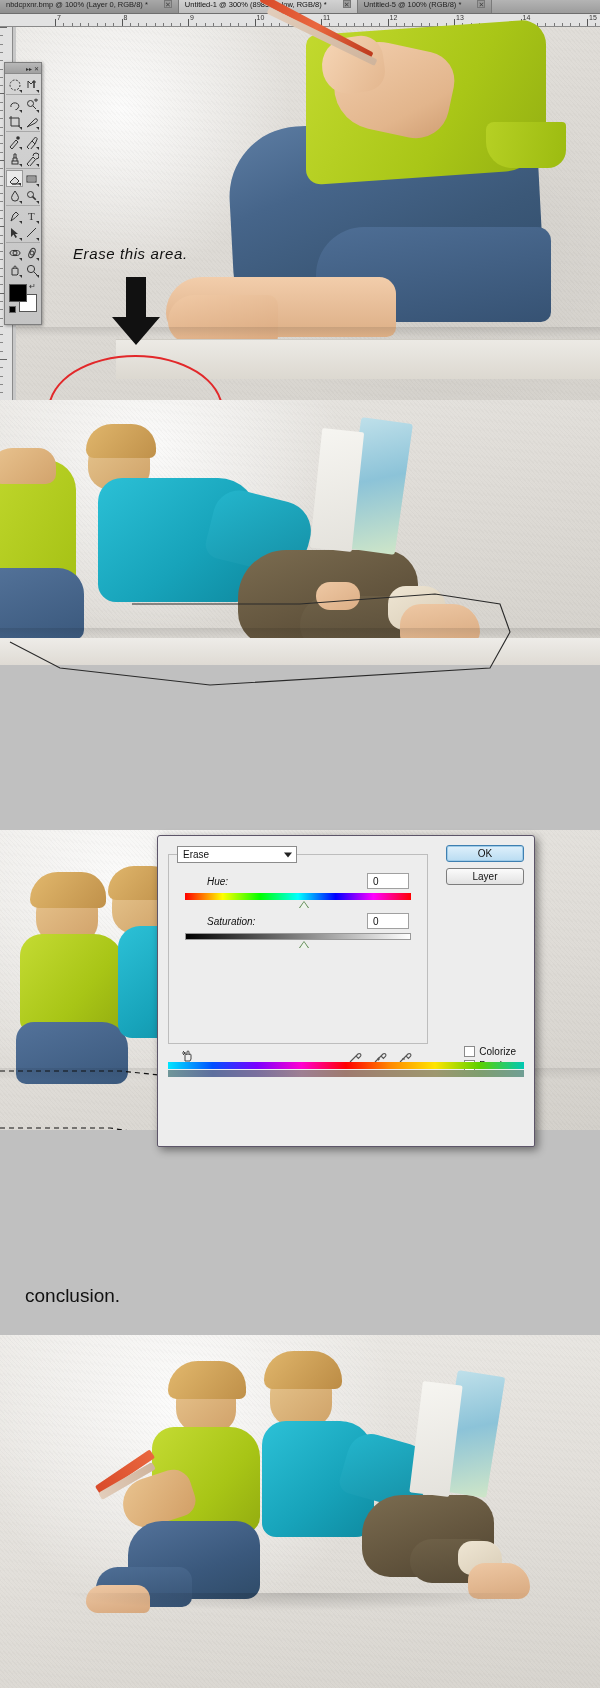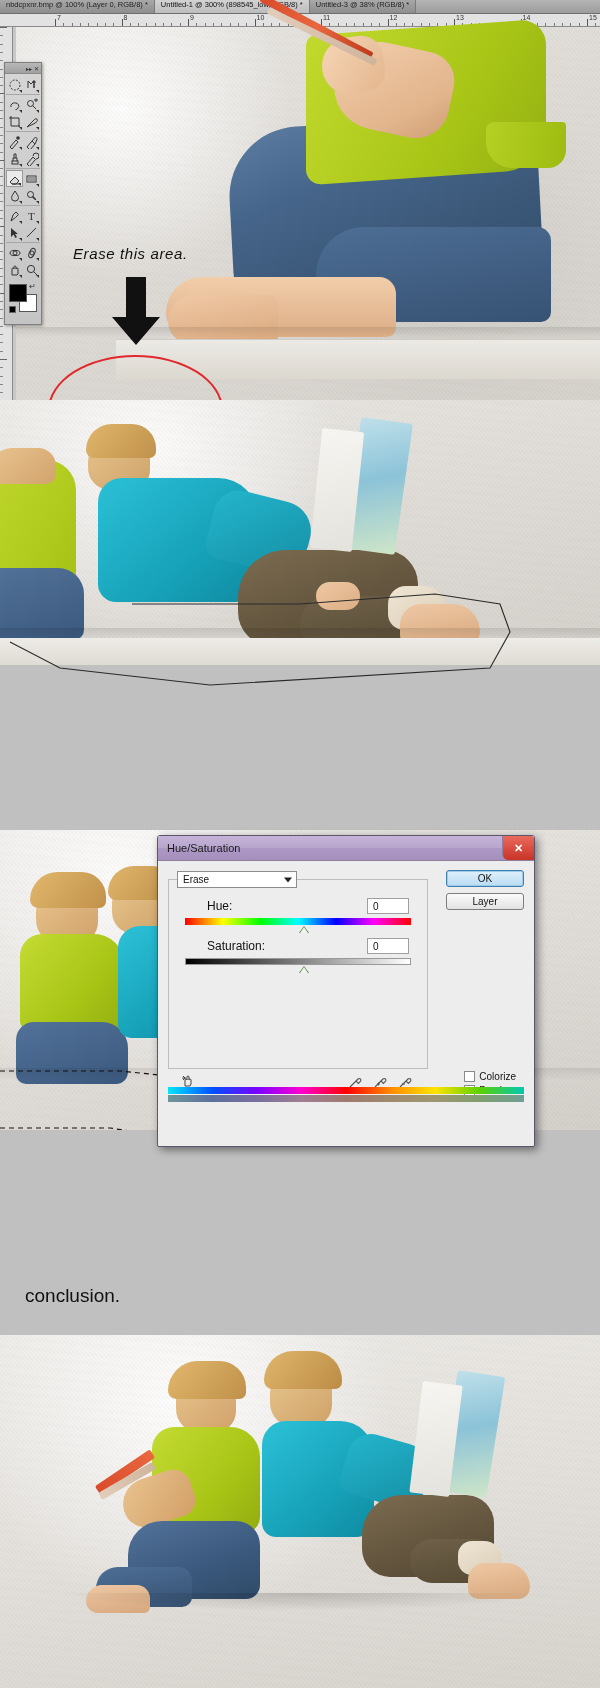--- a/index.html
+++ b/index.html
@@ -13,26 +13,25 @@
   
   #panel1 { top:0; height:400px; background:#c8c8c8; }
 
   .tabbar {
     position:absolute; top:0; left:0; width:600px; height:14px;
     background:linear-gradient(#b4b4b4,#9c9c9c);
     border-bottom:1px solid #6e6e6e;
     display:flex; align-items:stretch;
   }
   .tab {
-    display:flex; align-items:center; gap:16px;
+    display:flex; align-items:flex-start; gap:16px;
     padding:0 6px; font-size:7.5px; color:#222;
     border-right:1px solid #7a7a7a;
     background:linear-gradient(#a8a8a8,#8e8e8e);
     white-space:nowrap;
-    flex-direction:column;
   }
   .tab.active { background:linear-gradient(#d2d2d2,#bdbdbd); color:#111; }
   .tab .xbtn {
     display:inline-block; width:8px; height:8px; line-height:8px;
     text-align:center; font-size:7px; color:#444;
     background:#9a9a9a; border:1px solid #777;
   }
 
   .ruler-h {
     position:absolute; top:14px; left:0; width:600px; height:13px;
@@ -259,21 +258,21 @@
 
   .groupbox {
     margin-top:9px; margin-right:96px; border:1px solid #bdbdbd;
     padding:14px 10px 10px 10px; position:relative; height:190px;
   }
   #masterCombo {
     position:absolute; left:8px; top:-9px; width:120px; background:#fff;
   }
   .ctrl { margin-top:4px; }
   .ctrl-top { display:flex; align-items:center; justify-content:space-between; padding:0 8px 0 28px; }
-  .ctrl-top .name { font-size:12px; }
+  .ctrl-top .name { font-size:10px;font-style:italic; }
   .numbox {
     width:42px; height:16px; background:#fff; border:1px solid #a0a0a0;
     font-size:10px; display:flex; align-items:center; padding-left:5px;
   }
   .numbox.focus { border:1px solid #6fa8d0; box-shadow:0 0 0 1px #bcdcf0; }
   .caret { display:inline-block; width:1px; height:10px; background:#222; margin-left:1px; }
   .slider-wrap { position:relative; margin-top:4px; height:16px; }
   .slider-bar { position:absolute; left:6px; top:0; width:auto; right:6px; height:7px; }
   .bar-hue  { background:linear-gradient(90deg,#ff0000,#ffff00,#00ff00,#00ffff,#0000ff,#ff00ff,#ff0000); }
   .bar-sat  { background:linear-gradient(90deg,#8a8a8a,#b05050 40%,#e02020 75%,#ff0000); }
@@ -335,21 +334,21 @@
   <div class="tabbar">
     <div class="tab">
       <span>nbdcpxnr.bmp @ 100% (Layer 0, RGB/8) *</span>
       <span class="xbtn">✕</span>
     </div>
     <div class="tab active">
       <span>Untitled-1 @ 300% (898545_low, RGB/8) *</span>
       <span class="xbtn">✕</span>
     </div>
     <div class="tab">
-      <span>Untitled-3 @ 38% (RGB/8) *</span>
+      <span>Untitled-5 @ 100% (RGB/8) *</span>
       <span class="xbtn">✕</span>
     </div>
   </div>
 
   <div class="ruler-h" id="rulerH">
       <div class="tick maj" style="left: 55px;"></div>
       <div class="lbl" style="left: 57px;">7</div>
       <div class="tick min" style="left: 63.3125px;"></div>
       <div class="tick min" style="left: 71.625px;"></div>
       <div class="tick min" style="left: 79.9375px;"></div>
@@ -713,24 +712,20 @@
   <svg class="dashline" style="top:255px;" viewBox="0 0 600 40">
     <polyline points="0,16 120,16 220,26" fill="none" stroke="#111" stroke-width="1.2" stroke-dasharray="5,4"></polyline>
   </svg>
   <svg class="dashline" style="top:318px;" viewBox="0 0 600 40">
     <polyline points="0,10 110,10 215,26" fill="none" stroke="#111" stroke-width="1.2" stroke-dasharray="5,4"></polyline>
   </svg>
 
   <div class="p3-gray-bot"></div>
 
   <div class="dialog">
-    <div class="dlg-title">
-      <span>Hue/Saturation</span>
-      <div class="dlg-close">✕</div>
-    </div>
 
     <div class="dlg-body">
 
 
       <div class="btn-col">
         <div class="btn primary">OK</div>
         <div class="btn">Layer</div>
       </div>
 
       <div class="groupbox">

